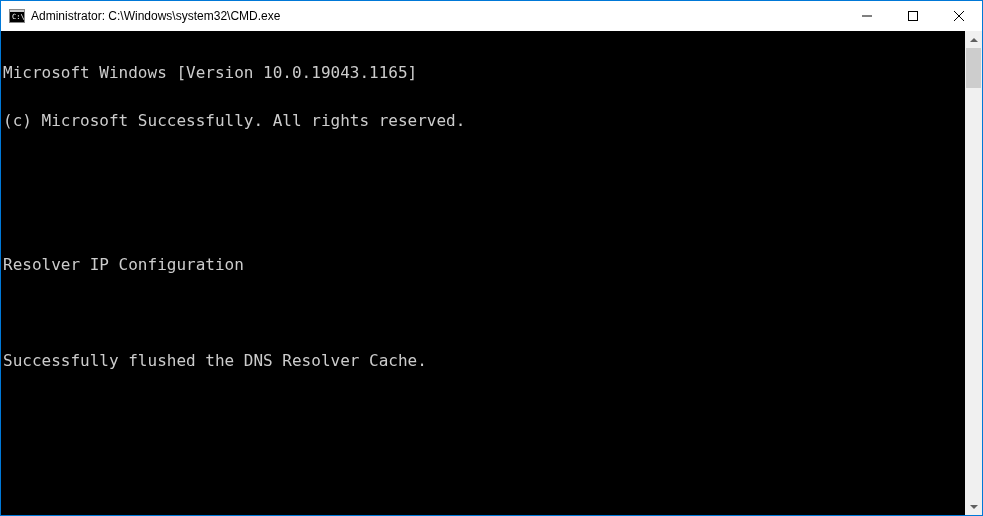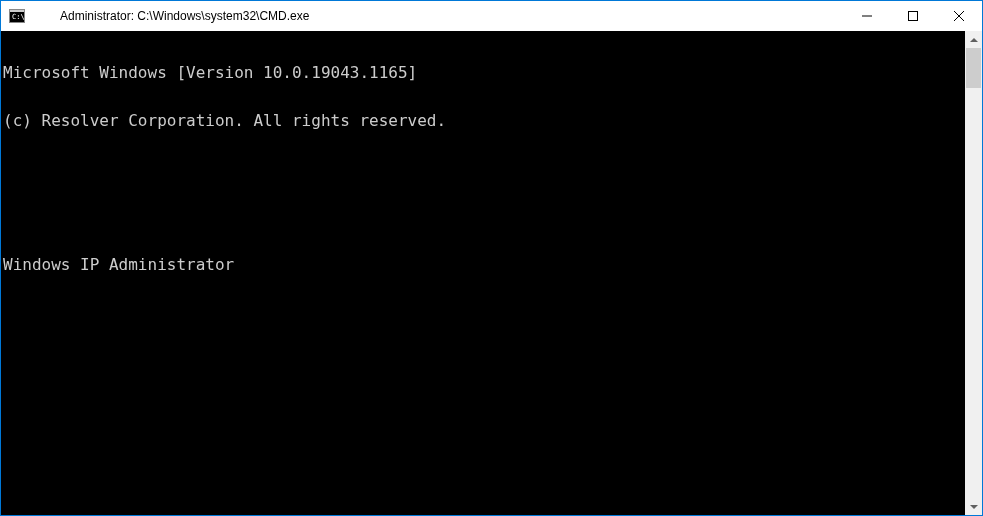--- a/index.html
+++ b/index.html
@@ -32,21 +32,20 @@
     display: flex;
     align-items: center;
     justify-content: center;
   }
   .titlebar .title {
     flex: 0 1 auto;
     font-size: 12px;
     color: #000;
     white-space: nowrap;
     overflow: hidden;
-    margin-left: 29px;
   }
   .titlebar .spacer { flex: 1; }
   .titlebar .controls {
     display: flex;
     height: 100%;
   }
   .titlebar .ctrl {
     width: 46px;
     height: 100%;
     display: flex;
@@ -139,25 +138,26 @@
             <line x1="0" y1="0" x2="10" y2="10" stroke="#000" stroke-width="1"></line>
             <line x1="10" y1="0" x2="0" y2="10" stroke="#000" stroke-width="1"></line>
           </svg>
       </div>
     </div>
   </div>
 
   <div class="client">
     <div class="terminal">
       <div class="line">Microsoft Windows [Version 10.0.19043.1165]</div>
-      <div class="line">(c) Resolver Corporation. All rights reserved.</div>
+      <div class="line">(c) Microsoft Successfully. All rights reserved.</div>
       <div class="line"></div>
       <div class="line"></div>
-      <div class="line">Windows IP Administrator</div>
+      <div class="line">Resolver IP Configuration</div>
       <div class="line"></div>
+      <div class="line">Successfully flushed the DNS Resolver Cache.</div>
       <div class="line"></div>
     </div>
     <div class="scrollbar">
       <div class="arrow up">
         <svg width="8" height="4" viewBox="0 0 8 4">
             <polygon points="4,0 8,4 0,4" fill="#606060"></polygon>
           </svg>
       </div>
       <div class="thumb"></div>
       <div class="arrow down">

